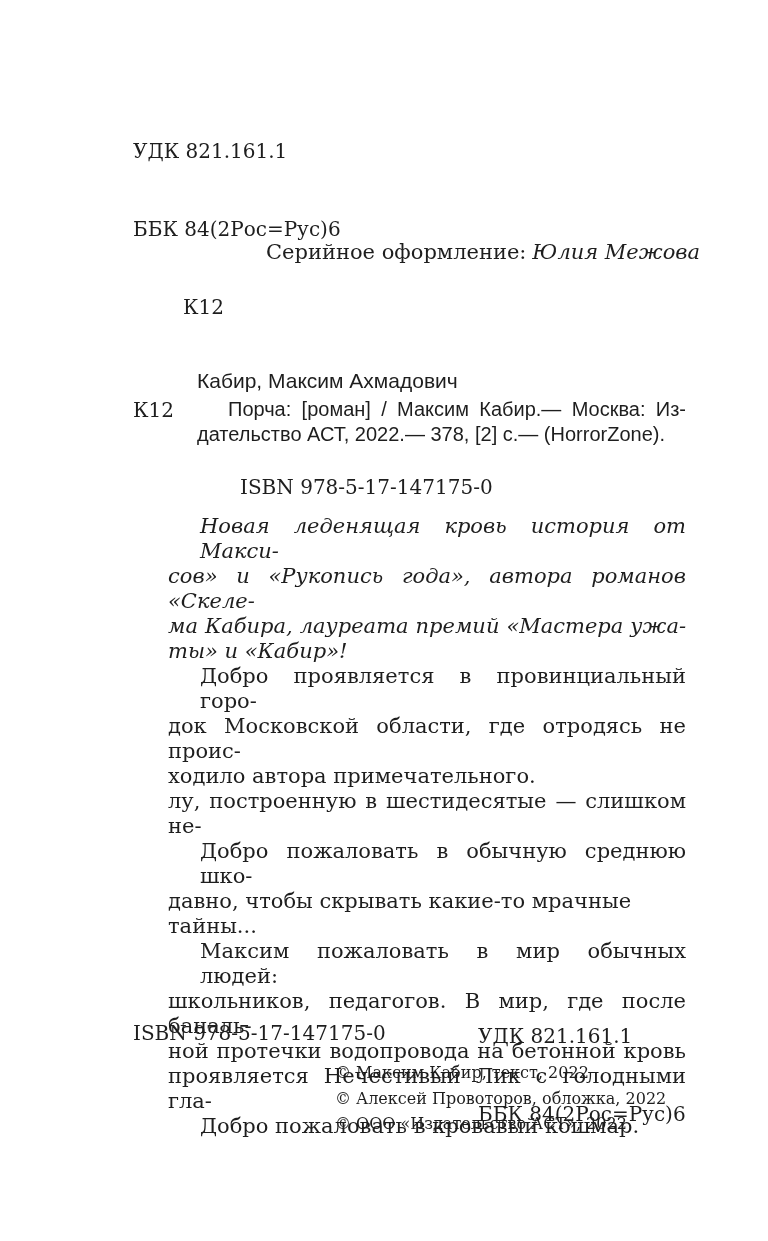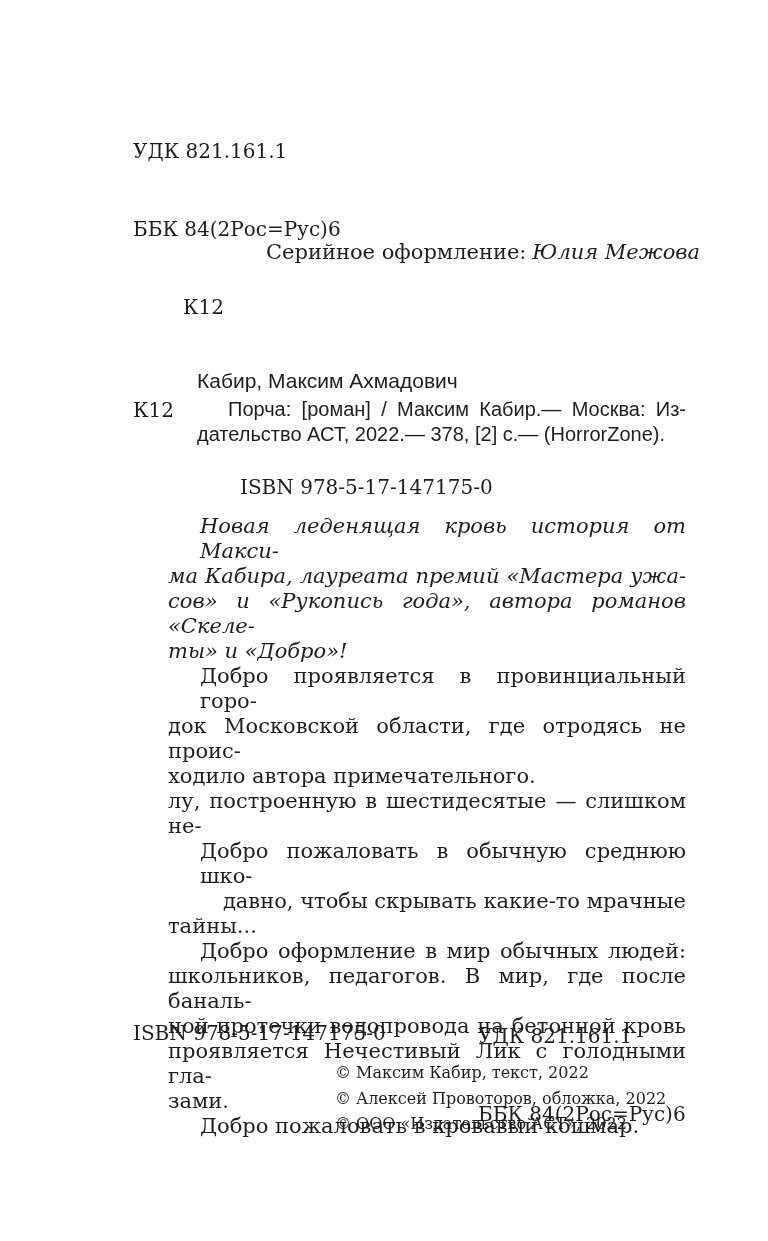--- a/index.html
+++ b/index.html
@@ -30,21 +30,21 @@
     font-size: 21px;
     white-space: nowrap;
   }
   .bib-code { font-size: 20px; }
   .bib-text {
     font-family: Liberation Sans, sans-serif;
     font-size: 20px;
     line-height: 25px;
   }
   .jl { text-align: justify; text-align-last: justify; }
-  .ll { text-align: right; text-align-last: left; }
+  .ll { text-align: left; text-align-last: left; }
 
   .isbn { font-size: 20px; white-space: nowrap; }
 
   
   .annotation {
     width: 518px;
     font-size: 21px;
     line-height: 25px;
   }
   .annotation .line { width: 100%; box-sizing: border-box; }
@@ -72,40 +72,39 @@
 
   <div class="abs bib-code" style="left:133px; top:398px;">К12</div>
   <div class="abs bib-text jl" style="left:228px; top:397px; width:458px;">Порча: [роман] / Максим Кабир.— Москва: Из-</div>
   <div class="abs bib-text ll" style="left:197px; top:422px; width:489px;">дательство АСТ, 2022.— 378, [2] с.— (HorrorZone).</div>
 
   <div class="abs isbn" style="left:240px; top:475px;">ISBN 978-5-17-147175-0</div>
 
   <div class="abs annotation" style="left:168px; top:514px;">
     <div class="para-italic">
       <div class="line ind jl">Новая леденящая кровь история от Макси-</div>
+      <div class="line jl">сов» и «Рукопись года», автора романов «Скеле-</div>
       <div class="line jl">ма Кабира, лауреата премий «Мастера ужа-</div>
-      <div class="line jl">сов» и «Рукопись года», автора романов «Скеле-</div>
-      <div class="line ll">ты» и «Добро»!</div>
+      <div class="line ll">ты» и «Кабир»!</div>
     </div>
     <div>
       <div class="line ind jl">Добро проявляется в провинциальный горо-</div>
       <div class="line jl">док Московской области, где отродясь не проис-</div>
       <div class="line ll">ходило автора примечательного.</div>
     </div>
     <div>
       <div class="line jl">лу, построенную в шестидесятые — слишком не-</div>
       <div class="line ind jl">Добро пожаловать в обычную среднюю шко-</div>
       <div class="line ll">давно, чтобы скрывать какие-то мрачные тайны...</div>
     </div>
     <div>
-      <div class="line ind jl">Добро оформление в мир обычных людей:</div>
+      <div class="line ind jl">Максим пожаловать в мир обычных людей:</div>
       <div class="line jl">школьников, педагогов. В мир, где после баналь-</div>
       <div class="line jl">ной протечки водопровода на бетонной кровь</div>
       <div class="line jl">проявляется Нечестивый Лик с голодными гла-</div>
-      <div class="line ll">зами.</div>
     </div>
     <div>
       <div class="line ind ll">Добро пожаловать в кровавый кошмар.</div>
     </div>
   </div>
 
   <div class="abs codes" style="left:478px; top:971px;">
     <div>УДК 821.161.1</div>
     <div>ББК 84(2Рос=Рус)6</div>
   </div>

